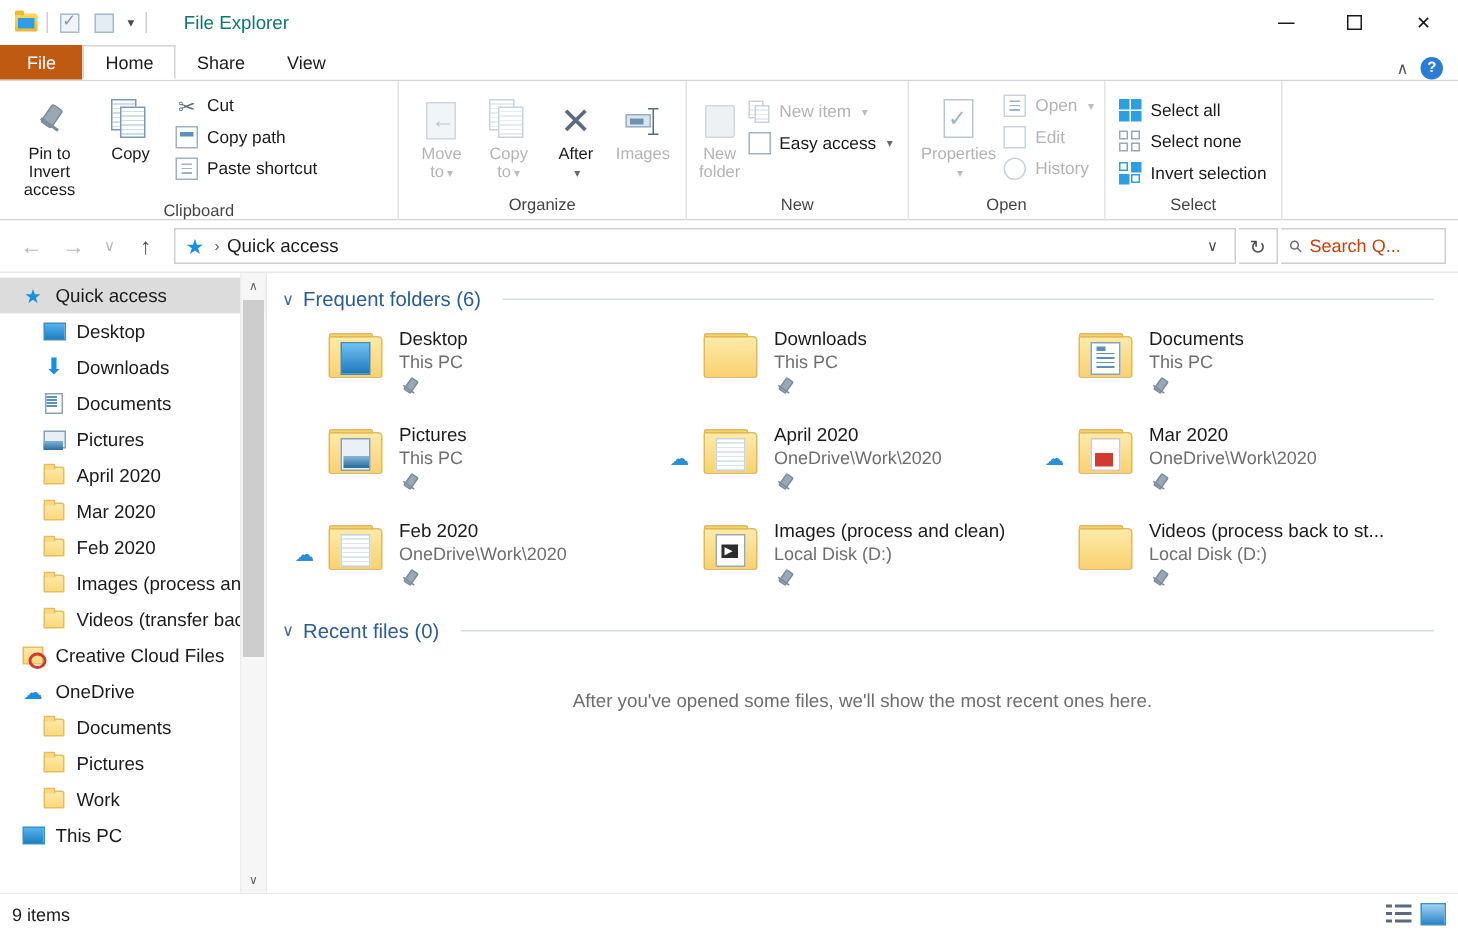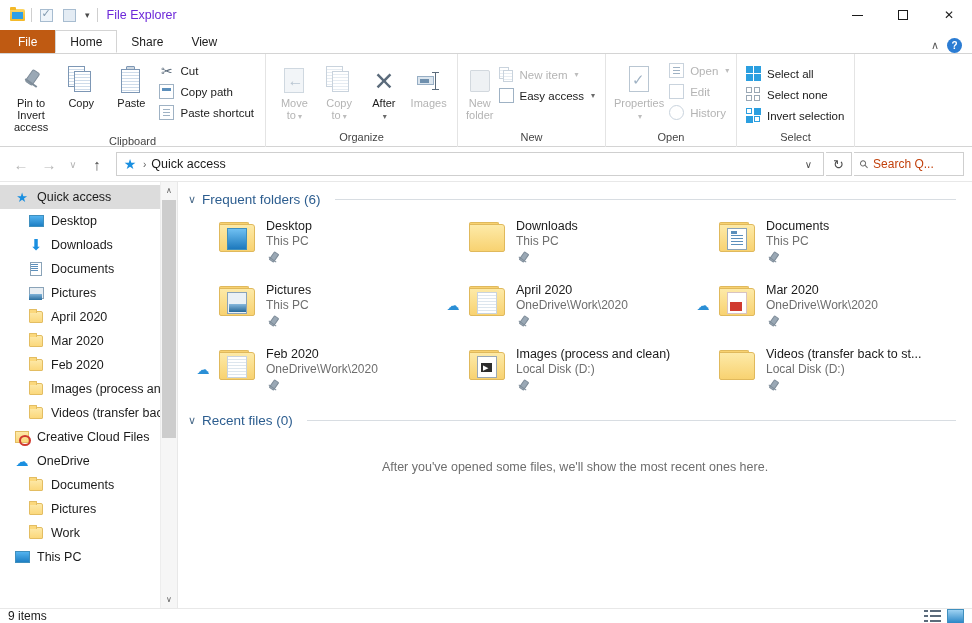--- a/index.html
+++ b/index.html
@@ -27,21 +27,21 @@
     content:""; position:absolute; left:2px; top:3px; width:11px; height:7px;
     background:#2e9fe6;
   }
   .qat-sep { width:1px; height:14px; background:#cfcfcf; }
   .qat-box { width:13px; height:13px; border:1px solid #a7bcd0; background:#eef4fa; position:relative; }
   .qat-box.check:after {
     content:"✓"; position:absolute; left:1px; top:-3px; font-size:11px; color:#7f98ae;
   }
   .qat-box.plain { background:#e4ecf4; }
   .qat-caret { font-size:9px; color:#4a4a4a; padding:0 2px; }
-  .win-title { font-size:12.5px; color:#6d28d9; margin-left:4px; }
+  .win-title { font-size:12.5px; color:#0f766e; margin-left:20px; }
   .win-ctrls { margin-left:auto; display:flex; height:30px; }
   .win-btn { width:46px; height:30px; display:flex; align-items:center; justify-content:center;
              font-size:12px; color:#1b1b1b; }
   .wb-min { width:11px; height:1px; background:#1b1b1b; }
   .wb-max { width:10px; height:10px; border:1px solid #1b1b1b; }
 
   
   .tabstrip { height:23px; display:flex; align-items:flex-end; background:#fff; flex:none; position:relative; }
   .tab { height:23px; padding:0 14px; display:flex; align-items:center; font-size:12px; color:#1b1b1b; }
   .tab.file { background:#bf5a12; color:#fff; font-size:12px; padding:0 18px; height:23px; }
@@ -240,21 +240,21 @@
       background-image:repeating-linear-gradient(#fff 0 2px,#dde6ee 2px 3px); }
   .ov-ppt { background:#fff; border:1px solid #d8c3c3; left:10px; width:17px; height:21px; top:6px; }
   .ov-ppt:after { content:""; position:absolute; left:2px; bottom:2px; width:12px; height:9px; background:#d03a2f; }
   .ov-vid { background:#fff; border:1px solid #9aa8b5; left:10px; width:17px; height:21px; top:6px; }
   .ov-vid:after { content:""; position:absolute; left:3px; top:6px; width:11px; height:9px; background:#2d2d2d; }
   .ov-vid:before { content:"▶"; position:absolute; left:5px; top:6px; font-size:7px; color:#fff; z-index:2; line-height:9px; }
 
   .empty-msg { text-align:center; font-size:12.5px; color:#6e6e6e; padding-top:32px; }
 
   
-  .statusbar { height:15px; flex:none; border-top:1px solid #e8e8e8; display:flex; align-items:center;
+  .statusbar { height:28px; flex:none; border-top:1px solid #e8e8e8; display:flex; align-items:center;
                padding:0 8px; background:#fff; }
   .status-txt { font-size:12px; color:#1b1b1b; }
   .view-btns { margin-left:auto; display:flex; gap:6px; align-items:center; }
   .vb { width:17px; height:15px; position:relative; }
   .vb-details i { position:absolute; left:0; width:4px; height:2px; background:#5b6b7b; }
   .vb-details u { position:absolute; left:6px; width:11px; height:2px; background:#5b6b7b; }
   .vb-tiles { border:1px solid #3f8fbe; background:linear-gradient(#9ed2f2,#2a86c6); }
 </style>
 </head>
 <body>
@@ -312,29 +312,20 @@
           <div class="bl"><span>Pin to Invert</span><br><span>access</span></div>
         </div>
         <div class="bigbtn">
           <div class="bi">
               <div class="ic-copy">
                 <span class="b"></span>
                 <span class="f"></span>
               </div>
             </div>
           <div class="bl">Copy</div>
-        </div>
-        <div class="bigbtn">
-          <div class="bi">
-              <div class="ic-paste">
-                <div class="cl"></div>
-                <div class="bd"></div>
-              </div>
-            </div>
-          <div class="bl">Paste</div>
         </div>
         <div class="smallcol">
           <div class="smallbtn">
             <div class="si">
                 <span class="sq-cut">✂</span>
               </div>
             <div class="sl">Cut</div>
           </div>
           <div class="smallbtn">
             <div class="si">
@@ -769,21 +760,21 @@
           </div>
           <div class="tile">
             <div class="tile-cloud"></div>
             <div class="tile-ico">
               <div class="bigf">
                 <div class="tab"></div>
                 <div class="back"></div>
               </div>
             </div>
             <div class="tile-txt">
-              <div class="tile-name">Videos (transfer back to st...</div>
+              <div class="tile-name">Videos (process back to st...</div>
               <div class="tile-sub">Local Disk (D:)</div>
               <div class="tile-pin"></div>
             </div>
           </div>
         </div>
 
       <div class="sect-head" style="padding-top:8px">
         <div class="sect-chev">∨</div>
         <div class="sect-title">Recent files (0)</div>
         <div class="sect-rule"></div>

